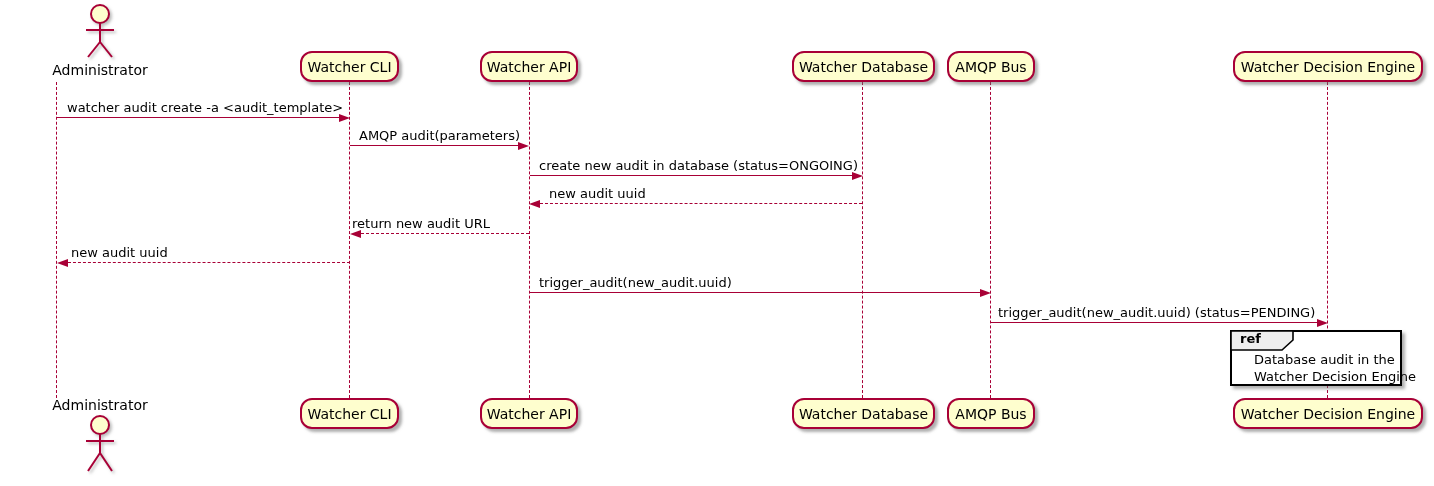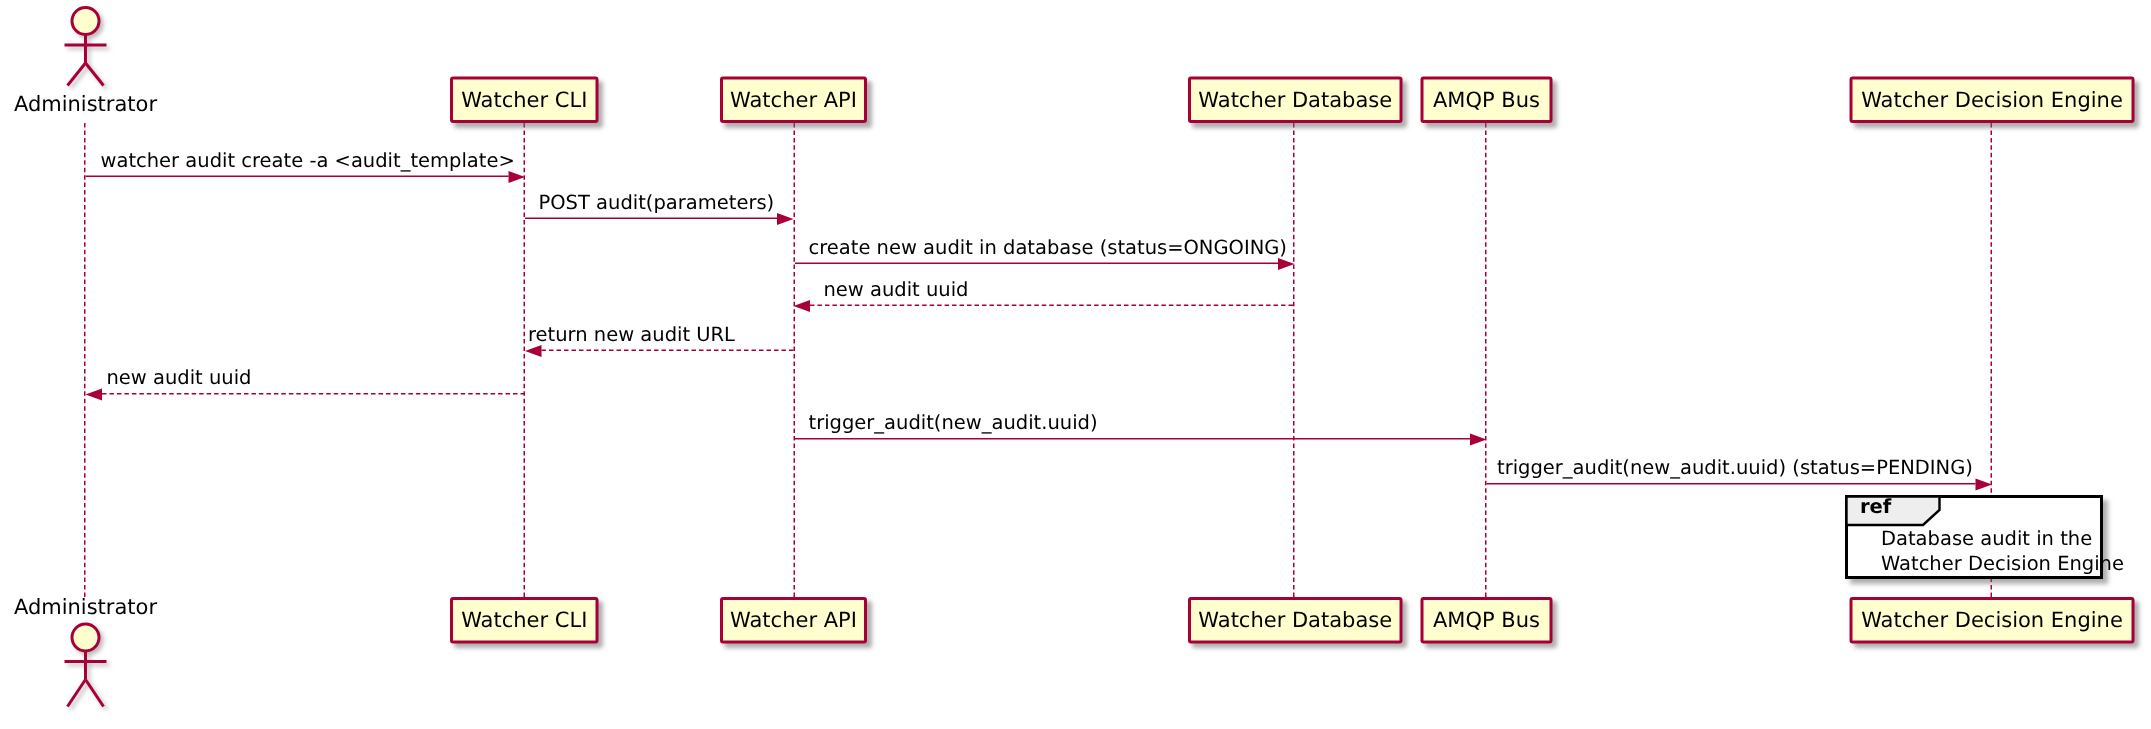--- a/index.html
+++ b/index.html
@@ -16,28 +16,28 @@
     top:82px;height:316px;width:0;
     border-left:1px dashed #A80036;
     z-index:1;
   }
   .pbox{
     position:absolute;
     box-sizing:border-box;
     height:31px;
     background:#FEFECE;
     border:2px solid #A80036;
-    border-radius:2px;
+    border-radius:12px;
     box-shadow:3px 3px 3px rgba(110,110,110,.55);
     display:flex;align-items:center;justify-content:center;
     font-size:14px;
     z-index:5;
     white-space:nowrap;
   }
-  .actor-group{position:absolute;z-index:5;}
+  .actor-group{position:absolute;z-index:5;margin-left:43px;}
   .actor-group svg{display:block;filter:drop-shadow(2px 2px 1.5px rgba(120,120,120,.5));}
   .actor-label{
     position:absolute;left:0;width:114px;text-align:center;
     font-size:14px;white-space:nowrap;
   }
   .msg-label{
     position:absolute;
     font-size:13px;
     white-space:nowrap;
     z-index:3;
@@ -114,21 +114,21 @@
       <span>Watcher Decision Engine</span>
     </div>
 
   <div>
     <div class="msg-label" style="left:67px;top:100px">watcher audit create -a &lt;audit_template&gt;</div>
     <div class="msg-line solid" style="left:57px;top:117px;width:282px"></div>
     <div class="arrowhead right" style="left:339px;top:114px"></div>
   </div>
 
   <div>
-    <div class="msg-label" style="left:359px;top:128px">POST audit(parameters)</div>
+    <div class="msg-label" style="left:359px;top:128px">AMQP audit(parameters)</div>
     <div class="msg-line solid" style="left:350px;top:145px;width:168px"></div>
     <div class="arrowhead right" style="left:518px;top:142px"></div>
   </div>
 
   <div>
     <div class="msg-label" style="left:539px;top:158px">create new audit in database (status=ONGOING)</div>
     <div class="msg-line solid" style="left:530px;top:175px;width:322px"></div>
     <div class="arrowhead right" style="left:852px;top:172px"></div>
   </div>
 

